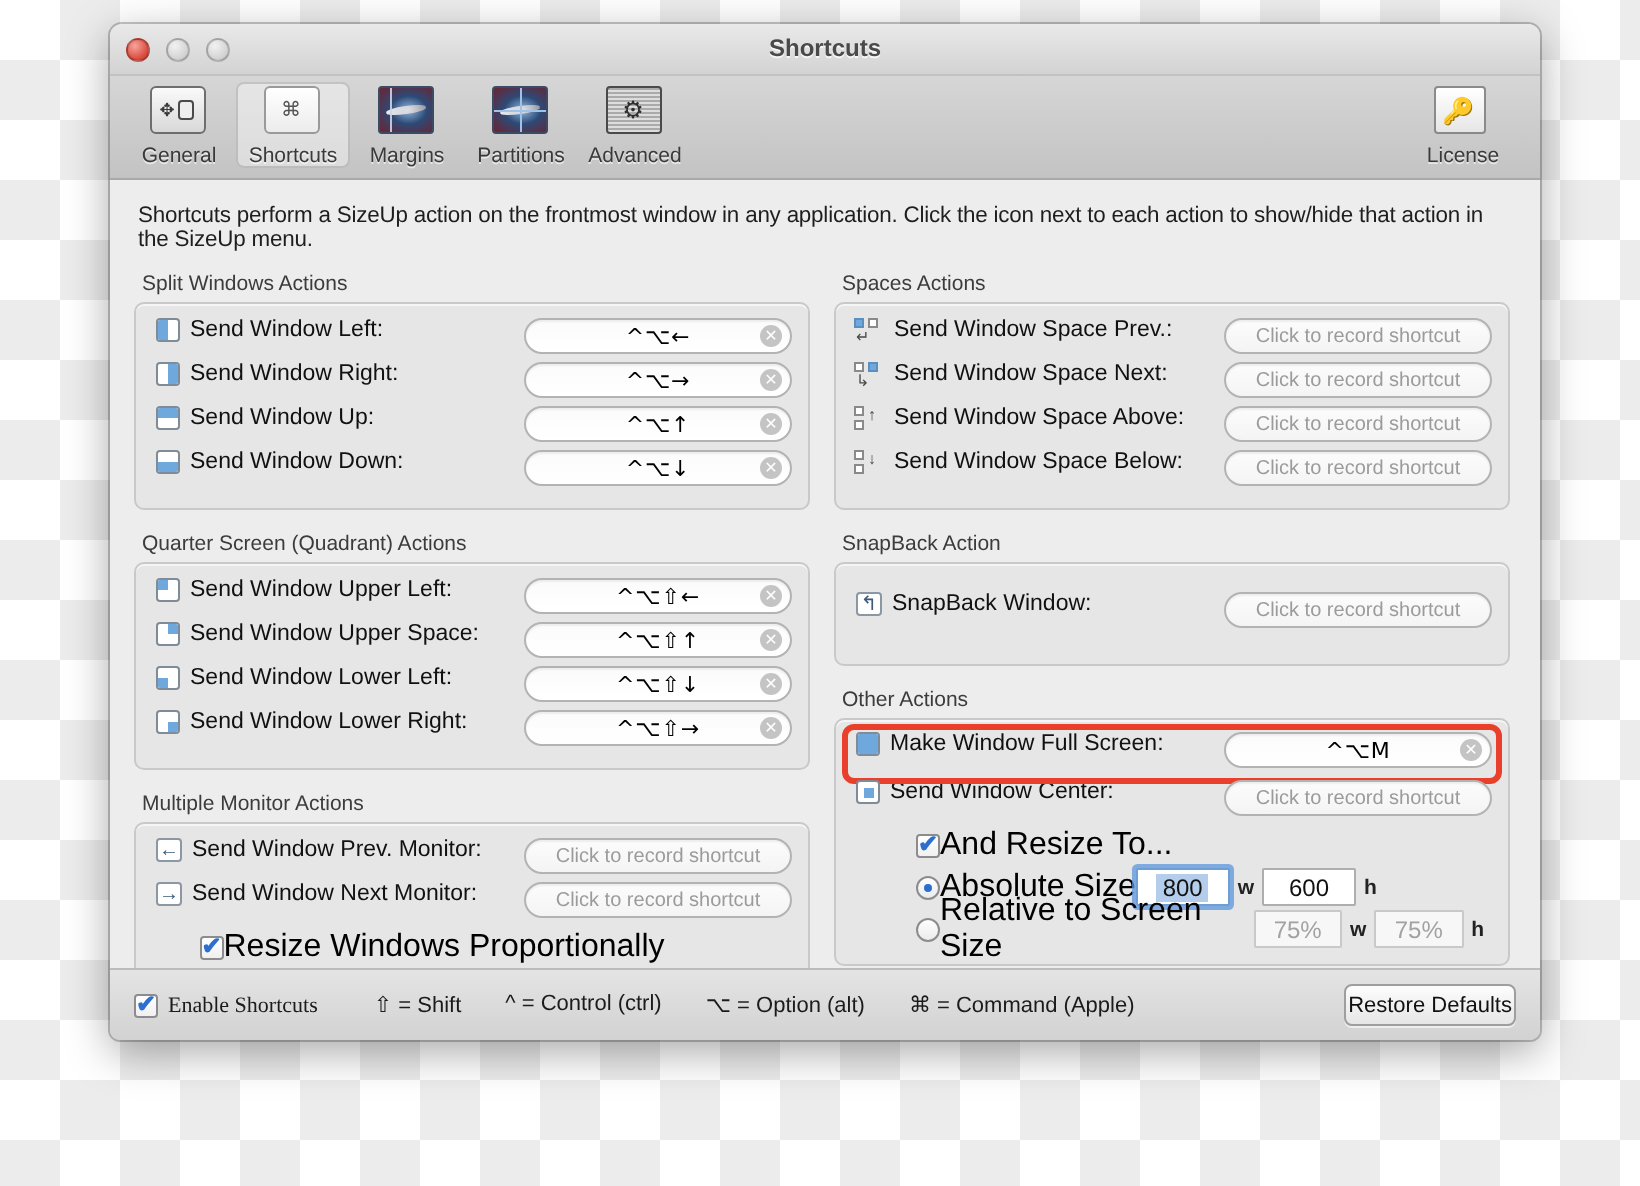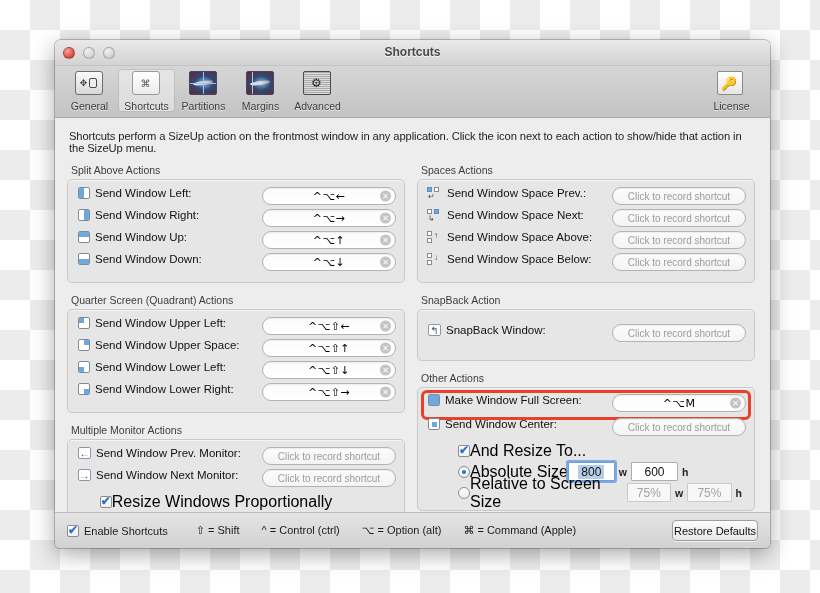--- a/index.html
+++ b/index.html
@@ -15,21 +15,21 @@
       linear-gradient(45deg, #ececec 25%, transparent 25%, transparent 75%, #ececec 75%),
       linear-gradient(45deg, #ececec 25%, transparent 25%, transparent 75%, #ececec 75%);
     background-size: 60px 60px;
     background-position: 0 0, 30px 30px;
     position: relative;
   }
 
   
   #window {
     position: absolute;
-    left: 55px; top: 40px;
+    left: 55px; top: 12px;
     width: 715px; height: 508px;
     border-radius: 6px 6px 5px 5px;
     background: #ededed;
     box-shadow: 0 6px 22px rgba(0,0,0,0.35), 0 0 0 1px rgba(0,0,0,0.22);
     overflow: hidden;
     display: flex;
     flex-direction: column;
   }
 
   
@@ -296,21 +296,21 @@
   .legend span { font-size: 11px; color: #1b1b1b; }
   .restore {
     margin-left: auto;
     height: 21px; padding: 0 1px;
     border: 1px solid #9e9e9e; border-radius: 4px;
     background: linear-gradient(to bottom,#fdfdfd,#e6e6e6);
     font-size: 11px; color: #111;
     display: flex; align-items: center;
     box-shadow: 0 1px 0 rgba(255,255,255,0.6);
   }
-  .footer .cbwrap { display: flex; align-items: flex-end; gap: 5px; }
+  .footer .cbwrap { display: flex; align-items: flex-end; gap: 5px; font-family: Liberation Serif, serif; }
 </style>
 </head>
 <body>
 
 <div id="window">
 
   <div class="titlebar">
     <div class="traffic">
       <div class="dot close"></div>
       <div class="dot min"></div>
@@ -332,41 +332,41 @@
 
     <div class="tb-item selected">
       <div class="tb-icon">
         <div class="icn-shortcuts">⌘</div>
       </div>
       <div class="tb-label">Shortcuts</div>
     </div>
 
     <div class="tb-item">
       <div class="tb-icon">
+        <div class="icn-screen margins">
+            <span class="streak"></span>
+            <span class="mline v"></span>
+          </div>
+      </div>
+      <div class="tb-label">Margins</div>
+    </div>
+
+    <div class="tb-item">
+      <div class="tb-icon">
         <div class="icn-screen partitions">
             <span class="streak"></span>
             <span class="pline v"></span>
             <span class="pline h"></span>
           </div>
       </div>
       <div class="tb-label">Partitions</div>
     </div>
 
     <div class="tb-item">
       <div class="tb-icon">
-        <div class="icn-screen margins">
-            <span class="streak"></span>
-            <span class="mline v"></span>
-          </div>
-      </div>
-      <div class="tb-label">Margins</div>
-    </div>
-
-    <div class="tb-item">
-      <div class="tb-icon">
         <div class="icn-advanced">⚙</div>
       </div>
       <div class="tb-label">Advanced</div>
     </div>
 
     <div class="tb-spacer"></div>
 
     <div class="tb-item right">
       <div class="tb-icon">
         <div class="icn-license">🔑</div>
@@ -375,21 +375,21 @@
     </div>
   </div>
 
   <div class="content">
     <div class="intro">Shortcuts perform a SizeUp action on the frontmost window in any application. Click the icon next to each action to show/hide that action in the SizeUp menu.</div>
 
     <div class="columns">
 
       <div class="col">
 
-        <div class="grp-label">Split Above Actions</div>
+        <div class="grp-label">Split Windows Actions</div>
         <div class="groupbox">
           <div class="row">
             <span class="wicon left">
                 <i></i>
               </span>
             <span class="lbl">Send Window Left:</span>
             <span class="spring"></span>
             <span class="recorder">
               <span class="keys">^⌥←</span>
               <span class="clearbtn">✕</span>

